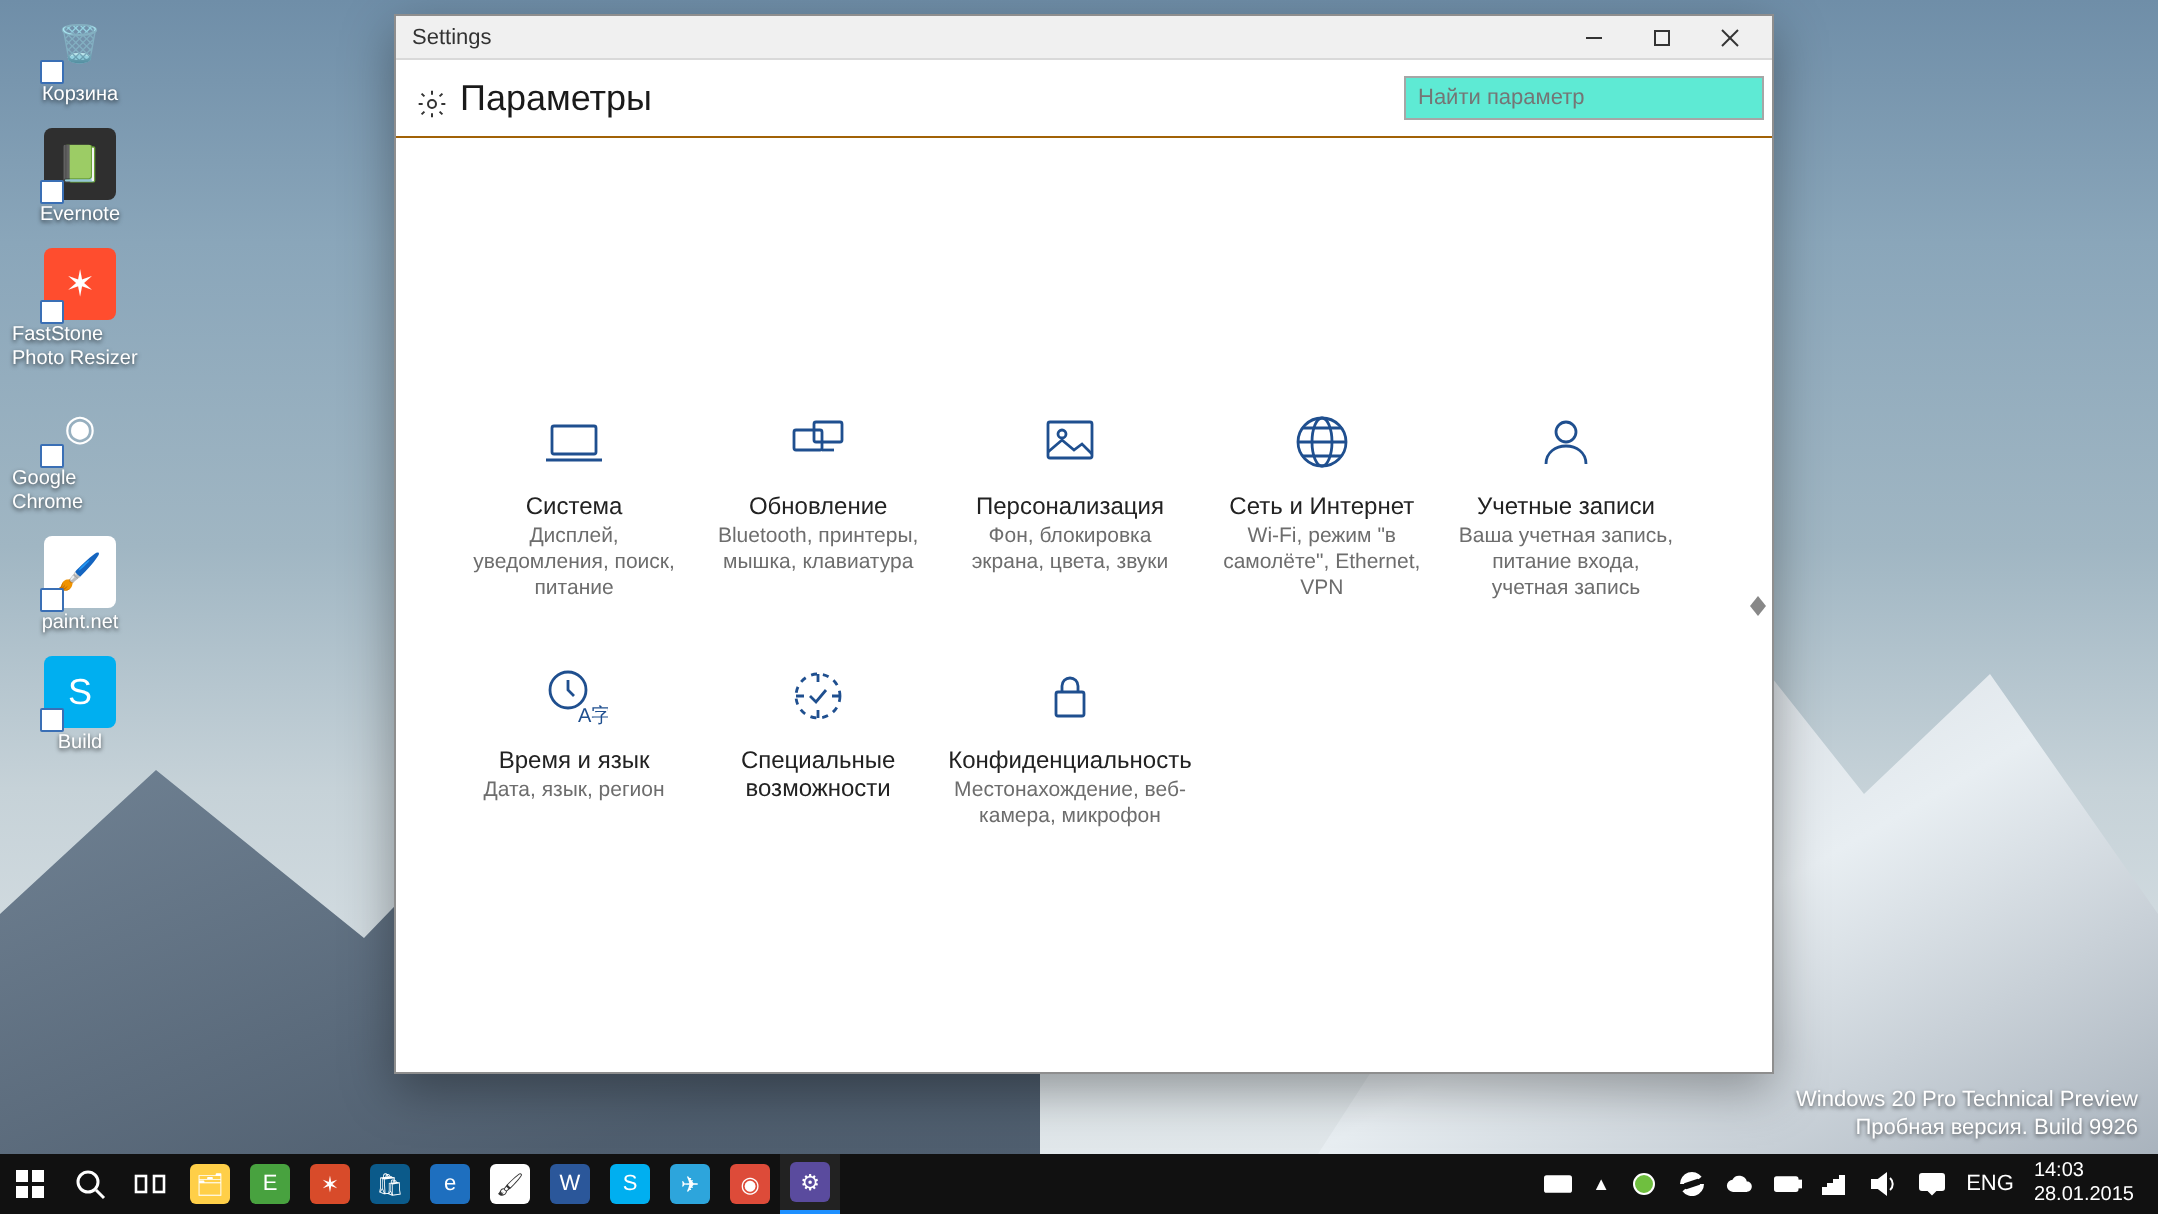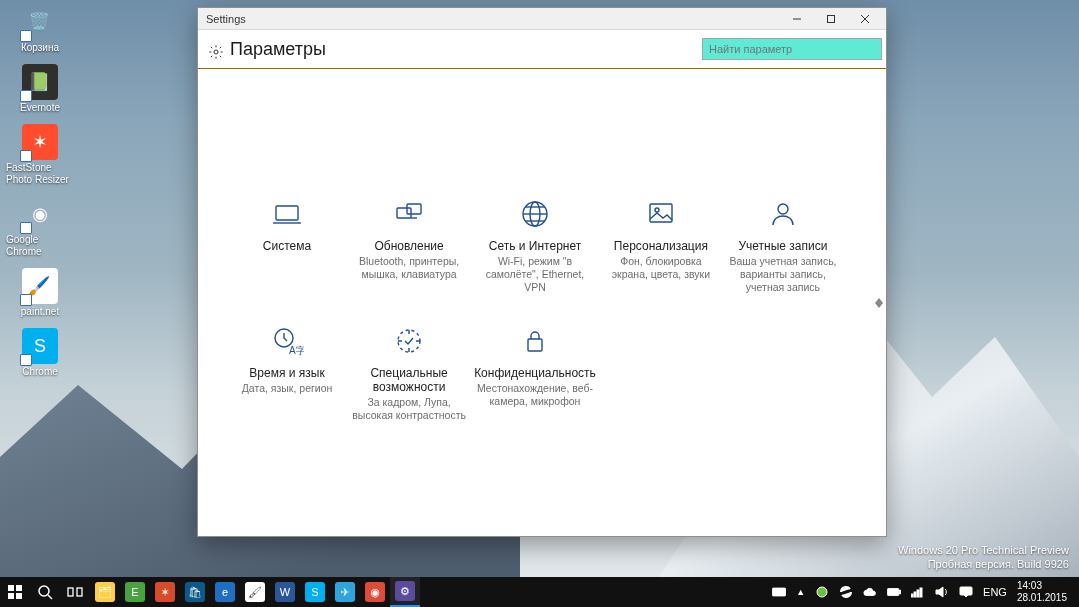--- a/index.html
+++ b/index.html
@@ -98,21 +98,21 @@
     <div class="di">
       <div class="tile shortcut" style="background:transparent;color:#fff">◉</div>
       <div class="lbl">Google Chrome</div>
     </div>
     <div class="di">
       <div class="tile shortcut" style="background:#ffffff;color:#333">🖌️</div>
       <div class="lbl">paint.net</div>
     </div>
     <div class="di">
       <div class="tile shortcut" style="background:#00aff0;color:#fff">S</div>
-      <div class="lbl">Chrome</div>
+      <div class="lbl">Build</div>
     </div>
   </div>
 
 <div class="window">
   <div class="titlebar">
     <span class="title">Settings</span>
     <div class="win-btns">
       <div class="win-btn">
         <svg viewBox="0 0 10 10">
             <line x1="1" y1="5" x2="9" y2="5"></line>
@@ -141,62 +141,62 @@
     <input class="search" placeholder="Найти параметр" style="">
   </div>
   <div class="body">
     <div class="content">
       <div class="grid" id="cat-grid">
           <div class="cat">
             <svg viewBox="0 0 34 34">
               <use href="#ic-system"></use>
             </svg>
   <div class="ct">Система</div>
+  <div class="cd">Дисплей, уведомления, поиск, питание</div>
           </div>
           <div class="cat">
             <svg viewBox="0 0 34 34">
               <use href="#ic-devices"></use>
             </svg>
   <div class="ct">Обновление</div>
   <div class="cd">Bluetooth, принтеры, мышка, клавиатура</div>
           </div>
           <div class="cat">
             <svg viewBox="0 0 34 34">
+              <use href="#ic-personalization"></use>
+            </svg>
+  <div class="ct">Персонализация</div>
+  <div class="cd">Фон, блокировка экрана, цвета, звуки</div>
+          </div>
+          <div class="cat">
+            <svg viewBox="0 0 34 34">
               <use href="#ic-network"></use>
             </svg>
   <div class="ct">Сеть и Интернет</div>
   <div class="cd">Wi-Fi, режим "в самолёте", Ethernet, VPN</div>
           </div>
           <div class="cat">
             <svg viewBox="0 0 34 34">
-              <use href="#ic-personalization"></use>
-            </svg>
-  <div class="ct">Персонализация</div>
-  <div class="cd">Фон, блокировка экрана, цвета, звуки</div>
-          </div>
-          <div class="cat">
-            <svg viewBox="0 0 34 34">
               <use href="#ic-accounts"></use>
             </svg>
   <div class="ct">Учетные записи</div>
-  <div class="cd">Ваша учетная запись, варианты запись, учетная запись</div>
+  <div class="cd">Ваша учетная запись, питание входа, учетная запись</div>
           </div>
           <div class="cat">
             <svg viewBox="0 0 34 34">
               <use href="#ic-time"></use>
             </svg>
   <div class="ct">Время и язык</div>
   <div class="cd">Дата, язык, регион</div>
           </div>
           <div class="cat">
             <svg viewBox="0 0 34 34">
               <use href="#ic-ease"></use>
             </svg>
   <div class="ct">Специальные возможности</div>
-  <div class="cd">За кадром, Лупа, высокая контрастность</div>
           </div>
           <div class="cat">
             <svg viewBox="0 0 34 34">
               <use href="#ic-privacy"></use>
             </svg>
   <div class="ct">Конфиденциальность</div>
   <div class="cd">Местонахождение, веб-камера, микрофон</div>
           </div>
         </div>
     </div>

